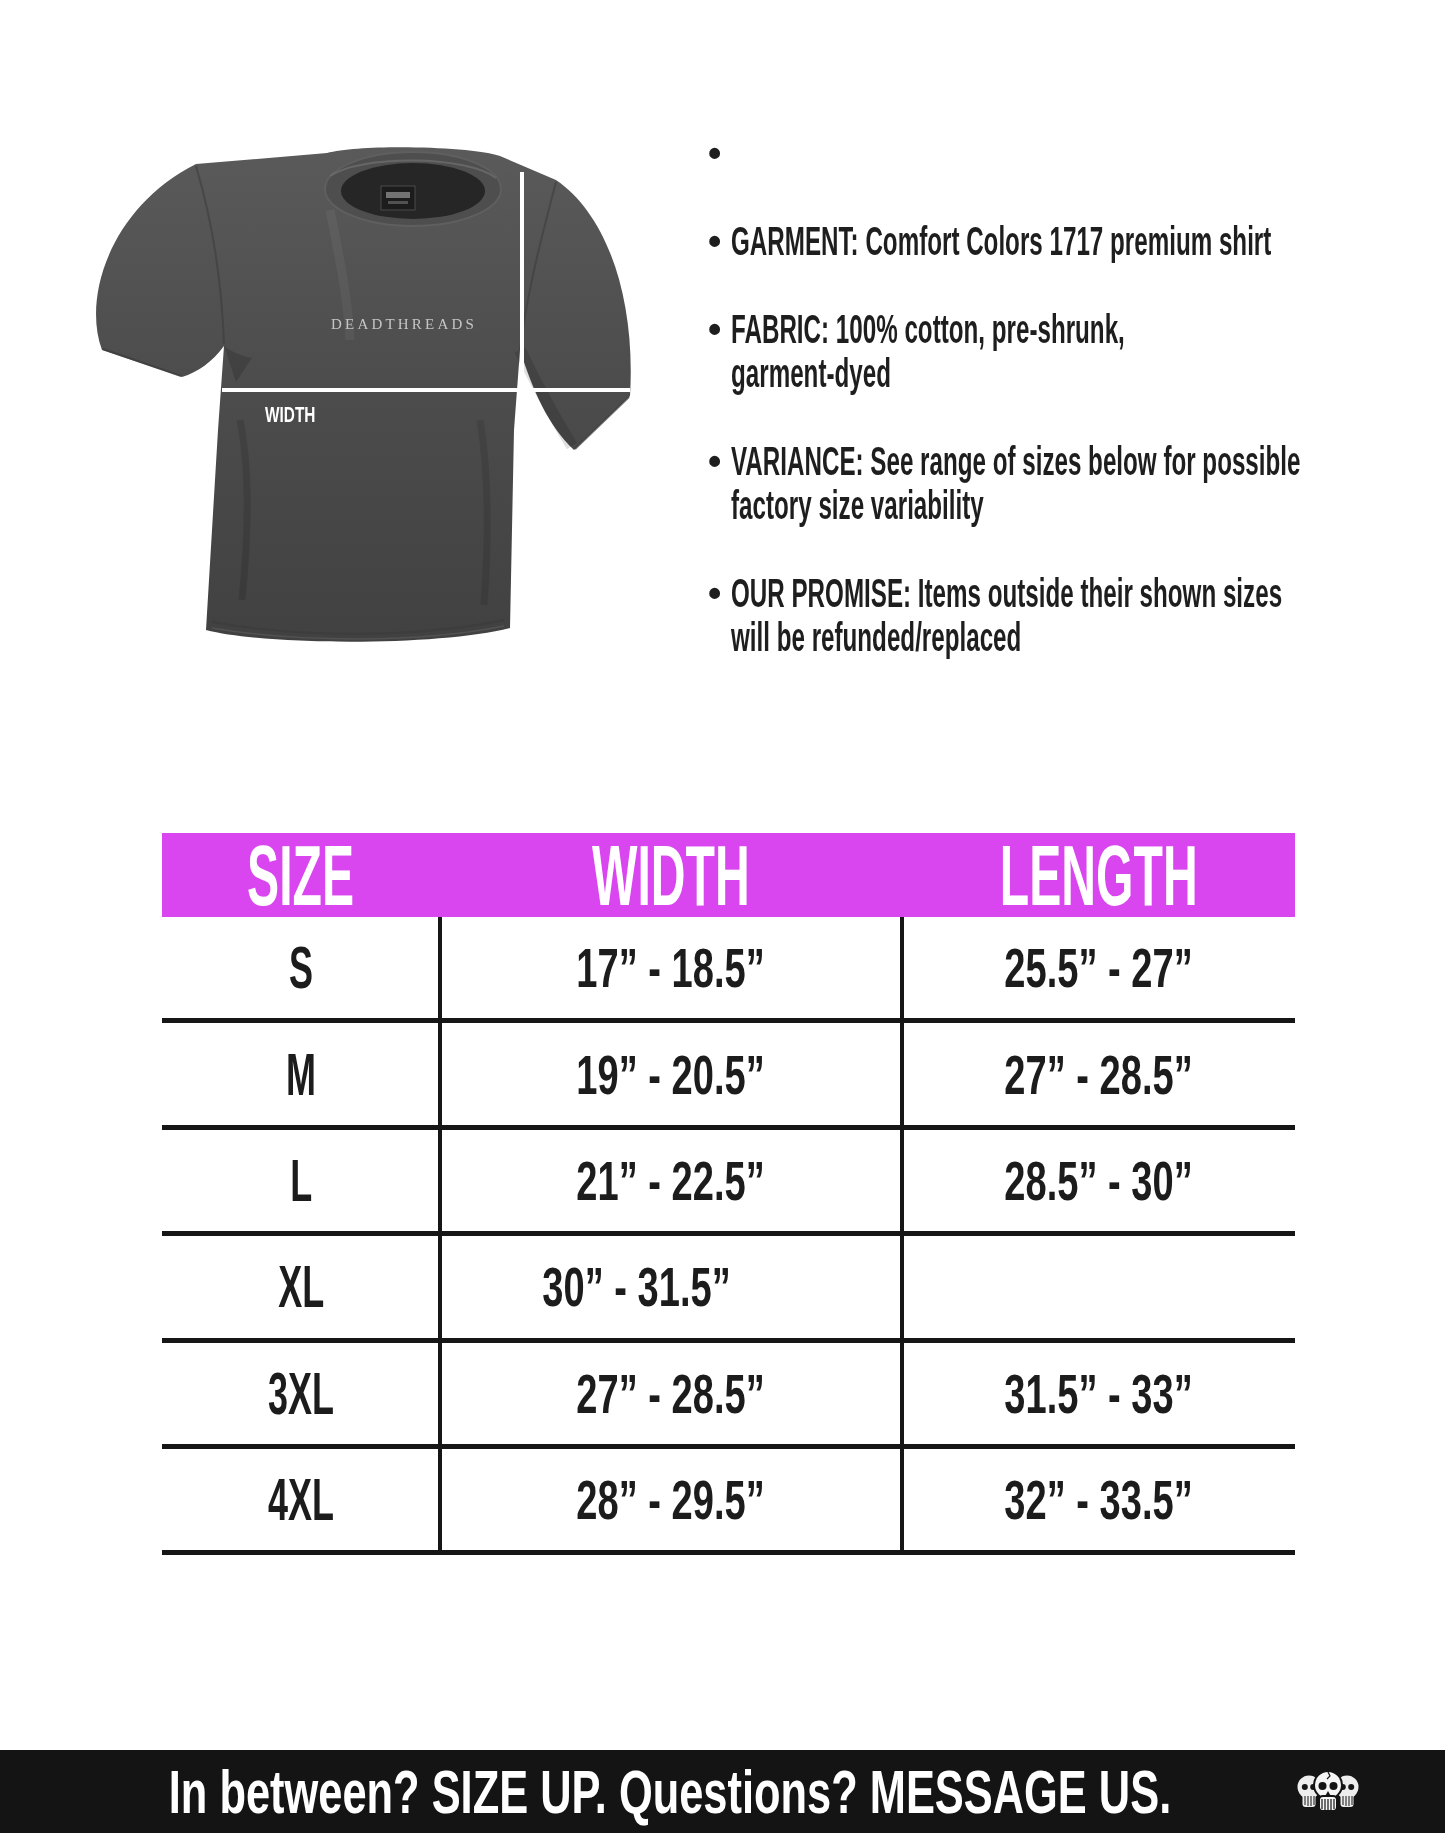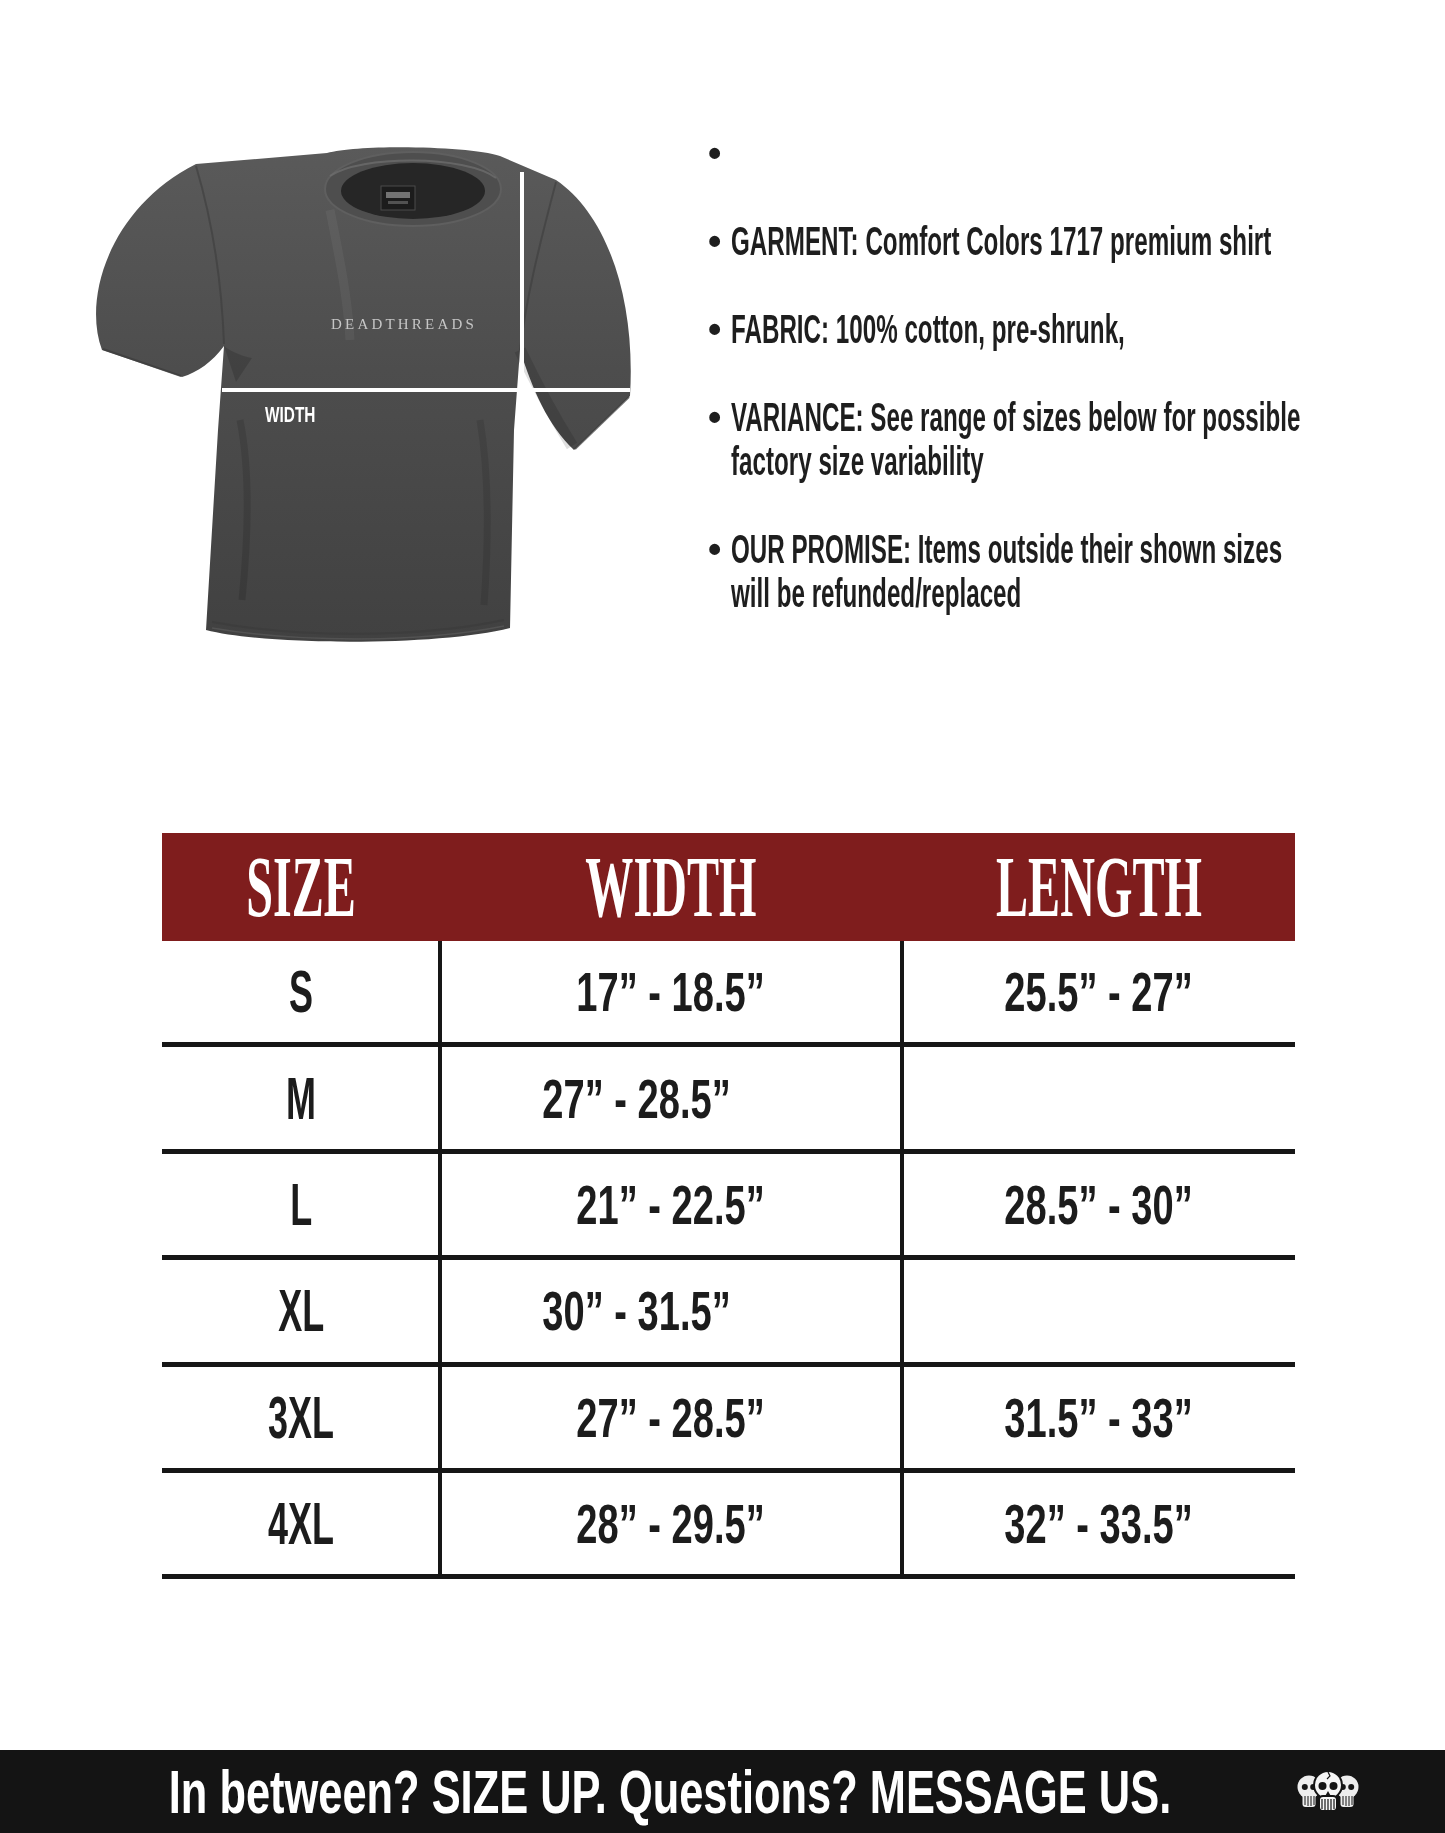--- a/index.html
+++ b/index.html
@@ -14,21 +14,21 @@
 
   
   .bullets{position:absolute;left:708px;top:131px;width:640px;}
   .bullet{display:flex;margin-bottom:44px;}
   .bullet .dot{width:23px;font-size:38px;line-height:44px;font-weight:bold;flex:none;}
   .bline{font-size:41px;line-height:44px;height:44px;}
   .bline .cond{transform:scaleX(0.59);transform-origin:0 50%;letter-spacing:0;}
 
   
   .table{position:absolute;left:162px;top:833px;width:1133px;}
-  .thead{height:108px;background:#7f1d1d;display:flex;font-family:Liberation Serif, serif;}
+  .thead{height:84px;background:#d946ef;display:flex;}
   .th{display:flex;align-items:center;justify-content:center;color:#ffffff;}
   .th .cond{font-size:86px;transform:scaleX(0.56);transform-origin:50% 50%;}
   .c1{width:278px;}.c2{width:462px;}.c3{width:393px;}
   .tbody{position:relative;}
   .tr{display:flex;height:106.4px;border-bottom:5px solid #161616;box-sizing:border-box;}
   .td{display:flex;align-items:center;justify-content:center;}
   .td .cond{font-size:56px;transform:scaleX(0.68);transform-origin:50% 50%;color:#1c1c1c;}
   .td.size .cond{font-size:60px;transform:scaleX(0.60);}
   .vline{position:absolute;top:0;bottom:0;width:4px;background:#161616;}
   .vline.v1{left:276px;}
@@ -114,20 +114,21 @@
       <span class="dot">•</span>
       <div>
         <div class="bline"><span class="cond">GARMENT: Comfort Colors 1717 premium shirt</span></div>
       </div>
     </div>
 
     <div class="bullet">
       <span class="dot">•</span>
       <div>
         <div class="bline"><span class="cond">FABRIC: 100% cotton, pre-shrunk,</span></div>
+        <div class="bline"><span class="cond">garment-dyed</span></div>
       </div>
     </div>
 
     <div class="bullet">
       <span class="dot">•</span>
       <div>
         <div class="bline"><span class="cond">VARIANCE: See range of sizes below for possible</span></div>
         <div class="bline"><span class="cond">factory size variability</span></div>
       </div>
     </div>
@@ -164,20 +165,23 @@
             <span class="cond">17” - 18.5”</span>
           </div>
         <div class="td c3">
             <span class="cond">25.5” - 27”</span>
           </div>
       </div>
       <div class="tr">
         <div class="td size c1">
             <span class="cond">M</span>
           </div>
+        <div class="td c2">
+            <span class="cond">19” - 20.5”</span>
+          </div>
         <div class="td c3">
             <span class="cond">27” - 28.5”</span>
           </div>
       </div>
       <div class="tr">
         <div class="td size c1">
             <span class="cond">L</span>
           </div>
         <div class="td c2">
             <span class="cond">21” - 22.5”</span>

